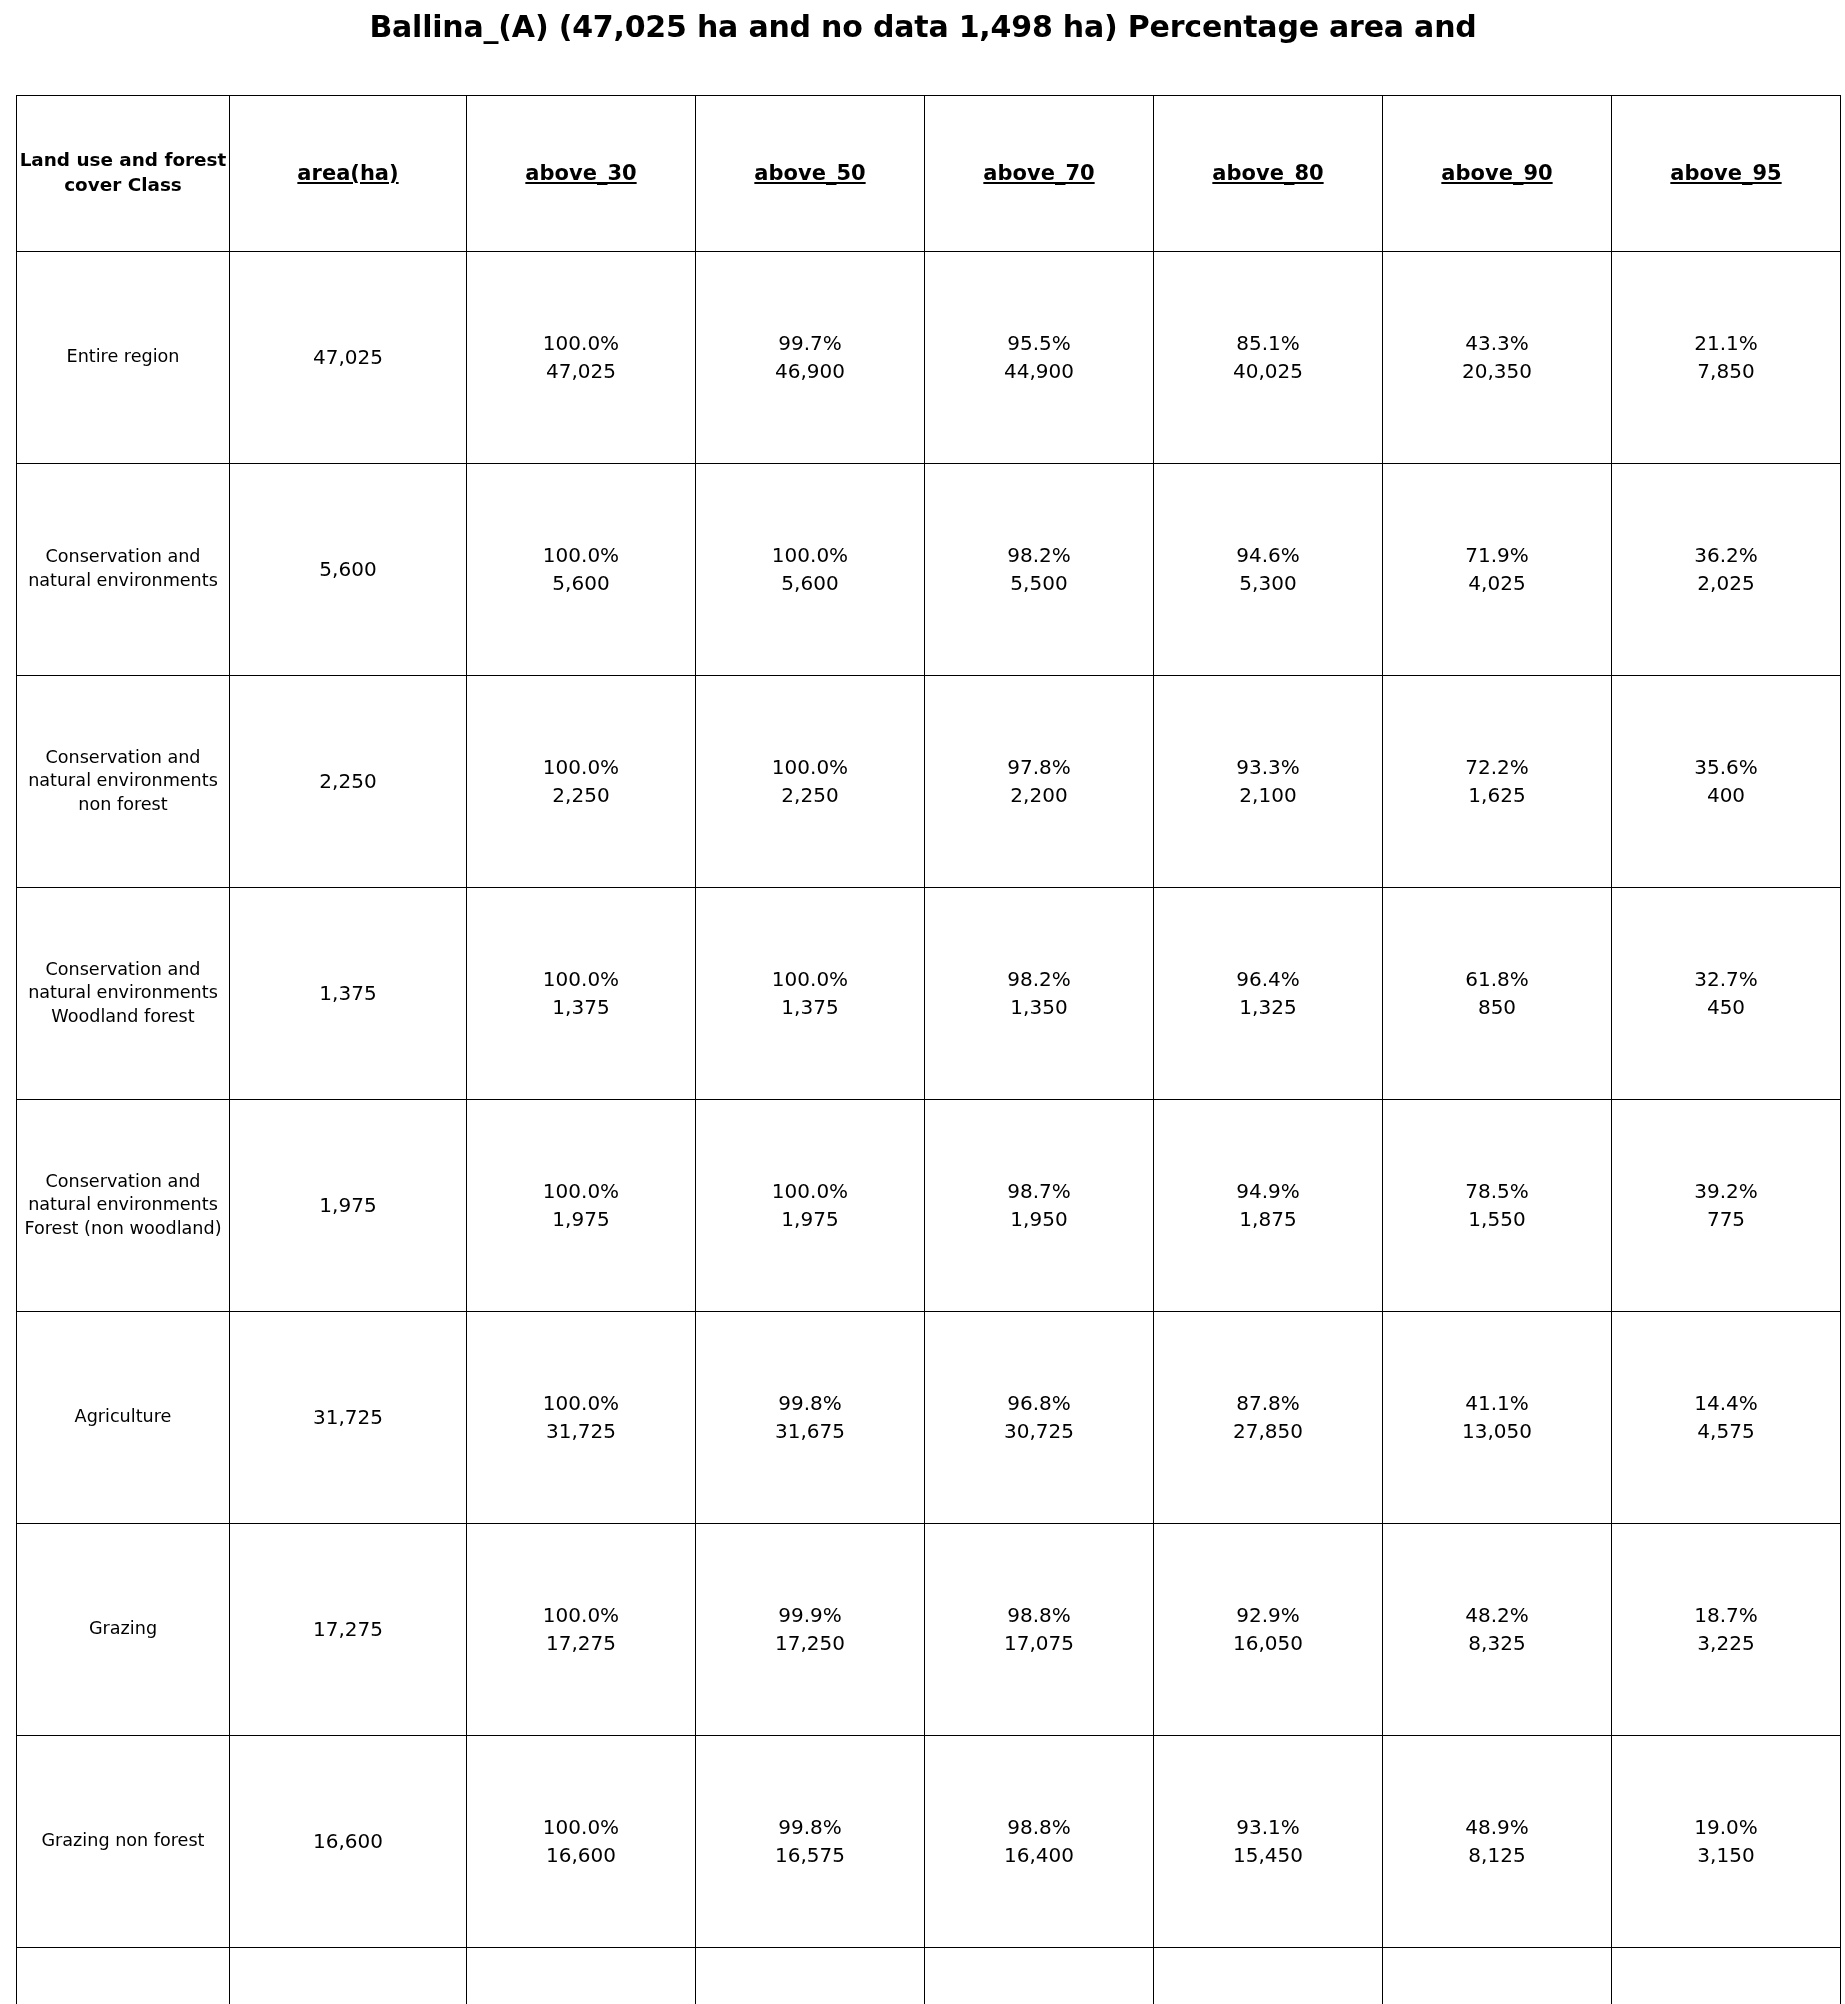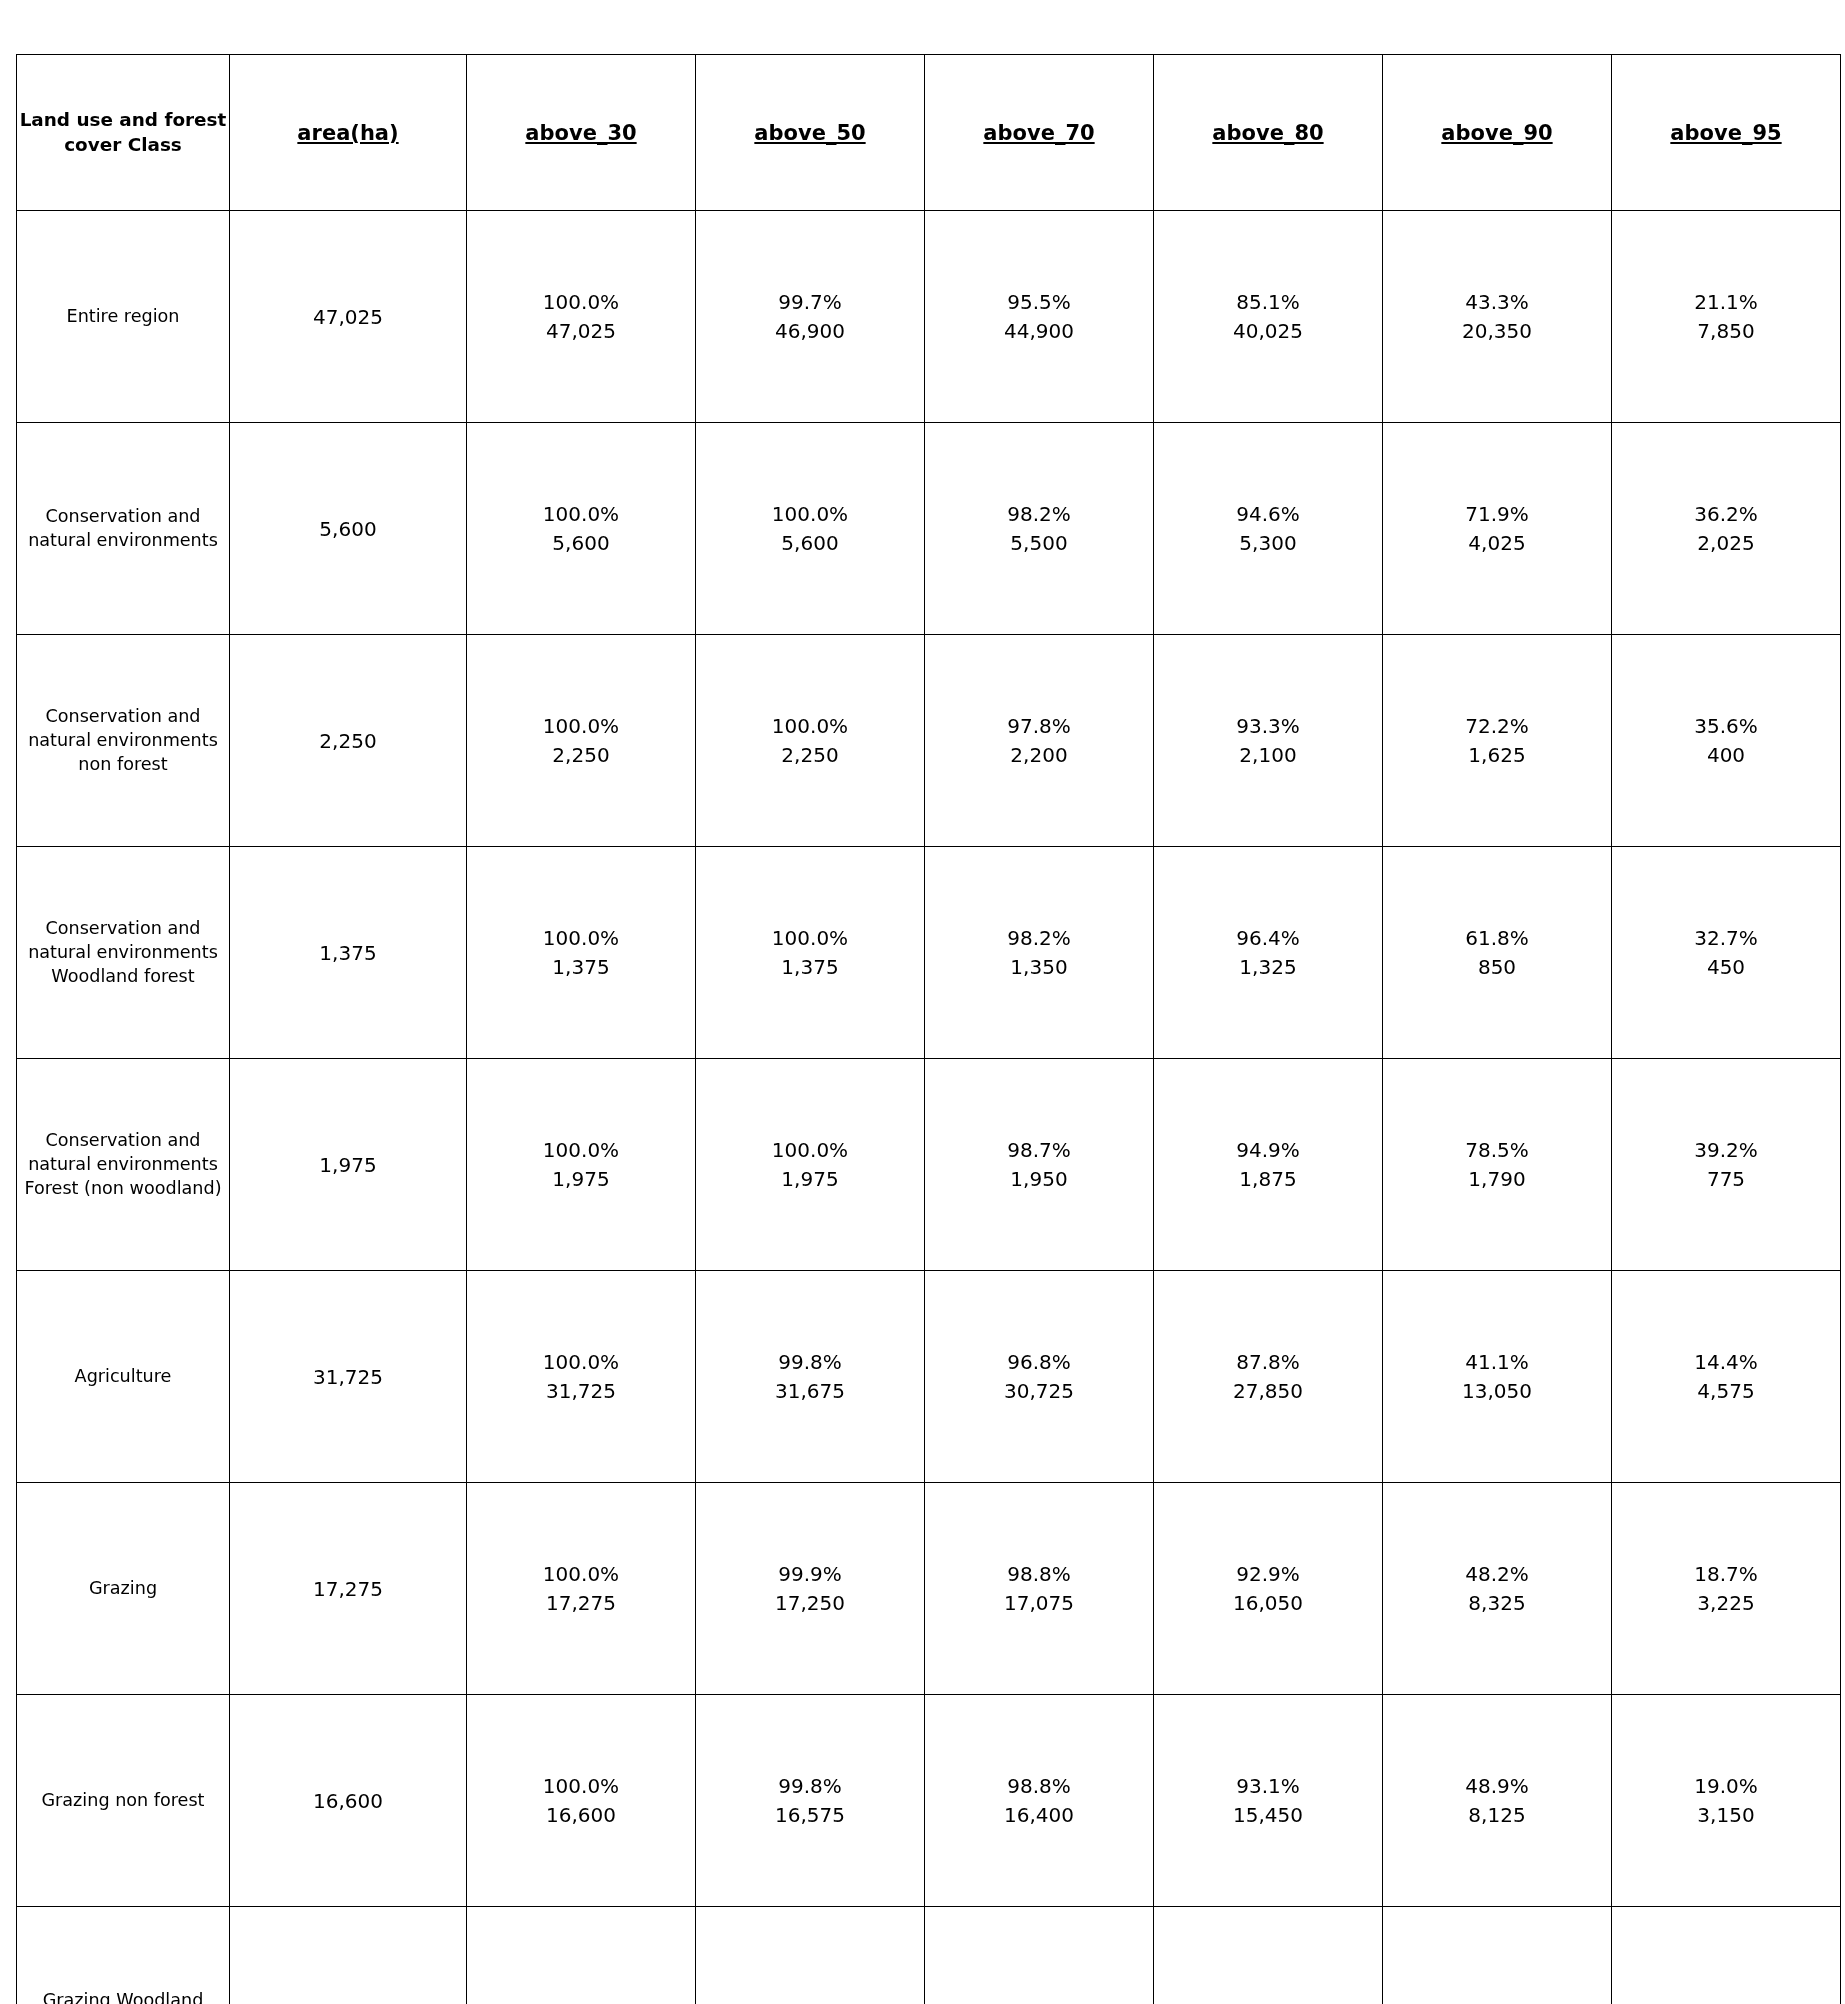--- a/index.html
+++ b/index.html
@@ -86,20 +86,21 @@
   
   tr.r-entire td.cell-class { vertical-align: middle; }
   tr .top-align { vertical-align: top; padding-top: 10.4px; }
 </style>
 </head>
 <body>
 
 <div class="page">
 
   <div class="title">
+    <span class="line">Ballina_(A) (47,025 ha and no data 1,498 ha) Percentage area and</span>
   </div>
 
   <div class="table-wrap">
     <table class="data">
       <colgroup>
         <col class="c-class">
         <col class="c-area">
         <col class="c-val">
           <col class="c-val">
           <col class="c-val">
@@ -251,21 +252,21 @@
           <td class="cell-val">
             <span class="pct">98.7%</span>
             <span class="ha">1,950</span>
           </td>
           <td class="cell-val">
             <span class="pct">94.9%</span>
             <span class="ha">1,875</span>
           </td>
           <td class="cell-val">
             <span class="pct">78.5%</span>
-            <span class="ha">1,790</span>
+            <span class="ha">1,550</span>
           </td>
           <td class="cell-val">
             <span class="pct">39.2%</span>
             <span class="ha">775</span>
           </td>
         </tr>
 
         <tr>
           <td class="cell-class">Agriculture</td>
           <td class="cell-area">31,725</td>

